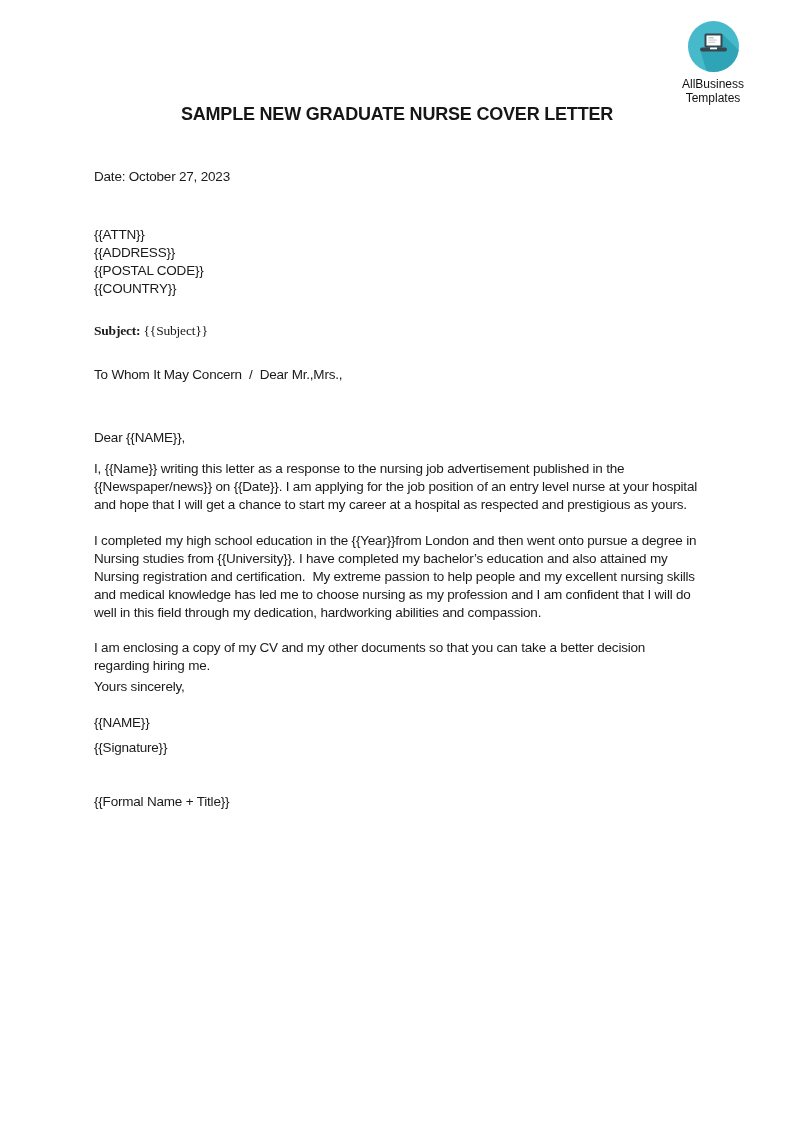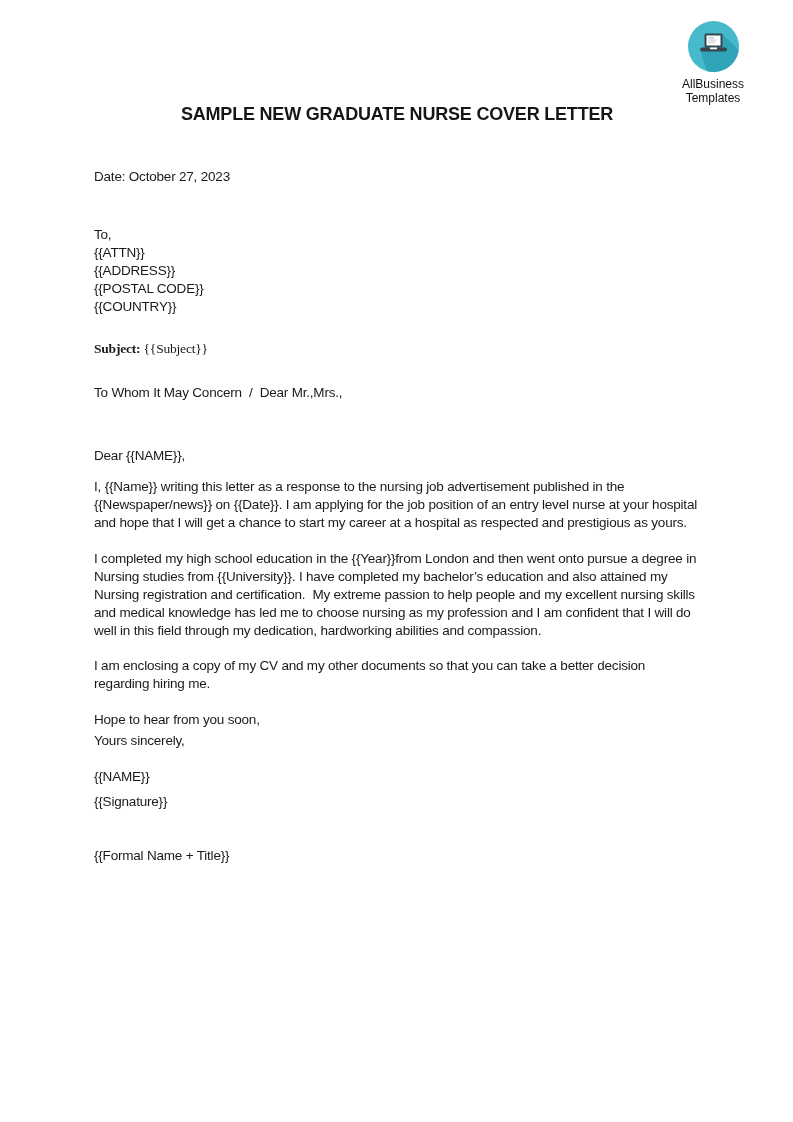--- a/index.html
+++ b/index.html
@@ -103,38 +103,36 @@
     <div class="brand">AllBusiness</div>
     <div class="brand">Templates</div>
   </div>
 
   <div class="content">
     <div class="title">SAMPLE NEW GRADUATE NURSE COVER LETTER</div>
 
     <div class="line date-line">Date: October 27, 2023</div>
 
     <div class="recipient">
-      <div class="line">To,</div>
       <div class="line">{{ATTN}}</div>
       <div class="line">{{ADDRESS}}</div>
       <div class="line">{{POSTAL CODE}}</div>
       <div class="line">{{COUNTRY}}</div>
     </div>
 
     <div class="line subject-line"><b>Subject:</b><span> {{Subject}}</span></div>
 
     <div class="line salutation">To Whom It May Concern  /  Dear Mr.,Mrs.,</div>
 
     <div class="line greeting">Dear {{NAME}},</div>
 
     <div class="para para-1">I, {{Name}} writing this letter as a response to the nursing job advertisement published in the {{Newspaper/news}} on {{Date}}. I am applying for the job position of an entry level nurse at your hospital and hope that I will get a chance to start my career at a hospital as respected and prestigious as yours.</div>
     <div class="para para-2">I completed my high school education in the {{Year}}from London and then went onto pursue a degree in Nursing studies from {{University}}. I have completed my bachelor’s education and also attained my Nursing registration and certification.  My extreme passion to help people and my excellent nursing skills and medical knowledge has led me to choose nursing as my profession and I am confident that I will do well in this field through my dedication, hardworking abilities and compassion.</div>
     <div class="para para-3">I am enclosing a copy of my CV and my other documents so that you can take a better decision regarding hiring me.</div>
 
-    <div class="line hope-line">Hope to hear from you soon,</div>
     <div class="line yours-line">Yours sincerely,</div>
     <div class="line name-line">{{NAME}}</div>
     <div class="line signature-line">{{Signature}}</div>
     <div class="line formal-line">{{Formal Name + Title}}</div>
   </div>
 
   <div class="footer">Page 1 of 3</div>
 
 </div>
 

